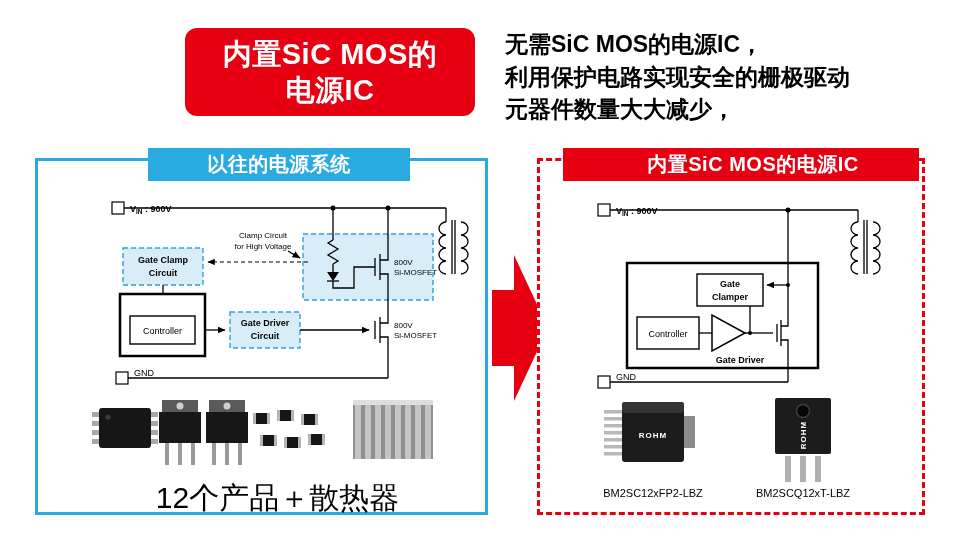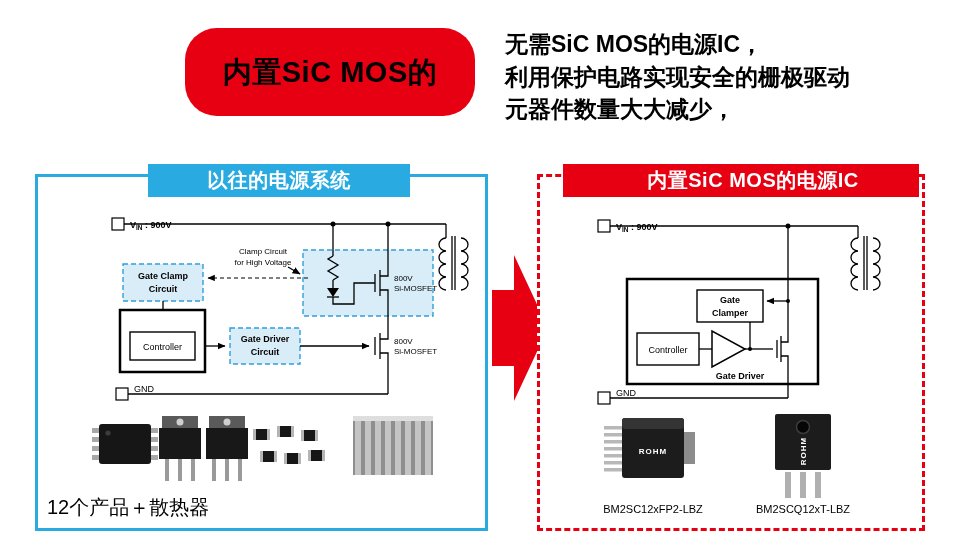--- a/index.html
+++ b/index.html
@@ -5,38 +5,38 @@
   html,body { margin:0; padding:0; background:#fff; }
   .canvas {
     position:relative; width:960px; height:540px; background:#fff;
     font-family:"Liberation Sans","DejaVu Sans",sans-serif; overflow:hidden; color:#000;
   }
   .abs { position:absolute; }
 
   
   .badge {
     left:185px; top:28px; width:290px; height:88px; background:#e60012;
-    border-radius:32px; color:#000000; font-weight:bold; font-size:29px;
+    border-radius:12px; color:#ffffff; font-weight:bold; font-size:29px;
     display:flex; flex-direction:column; align-items:center; justify-content:center;
     line-height:1.25; letter-spacing:0.5px;
   }
   .desc { left:505px; top:28px; font-size:23px; font-weight:bold; line-height:1.42; }
 
   
-  .panel { box-sizing:border-box; background:#fff;margin-top:16px; }
+  .panel { box-sizing:border-box; background:#fff; }
   .panel-left  { left:35px;  top:158px; width:453px; height:357px; border:3px solid #29abe2; }
   .panel-right { left:537px; top:158px; width:388px; height:357px; border:3px dashed #e60012; }
   .panel-tab {
     position:absolute; height:33px; display:flex; align-items:center; justify-content:center;
     color:#fff; font-size:20px; font-weight:bold; z-index:3; letter-spacing:0.5px;
   }
   .tab-blue { left:110px; top:-13px; width:262px; background:#29abe2; }
   .tab-red  { left:23px;  top:-13px; width:332px; background:#e60012;padding-left:24px; }
 
-  .caption { position:absolute; left:9px; top:317px; width:100%; font-size:20px; }
+  .caption { position:absolute; left:16px; top:317px; width:100%; text-align:center; font-size:30px; }
 
   
   svg { display:block; }
   .wire  { stroke:#000; stroke-width:1.3; fill:none; }
   .wired { stroke:#000; stroke-width:1.2; fill:none; stroke-dasharray:4 3; }
   .thick { stroke:#000; stroke-width:2.5; fill:none; }
   .boxln { fill:#fff; stroke:#000; stroke-width:1.4; }
   .term  { fill:#fff; stroke:#000; stroke-width:1.2; }
   .shade { fill:#d9edf8; stroke:#2f9fd8; stroke-width:1.4; stroke-dasharray:5 3; }
   .dot   { fill:#000; }
@@ -46,20 +46,21 @@
   .t11 { font-size:11px; fill:#000; }
   .brand { font-size:8px; fill:#fff; font-weight:bold; letter-spacing:1px; }
 </style>
 </head>
 <body>
 
 <div class="canvas">
 
   <div class="abs badge">
     <div>内置SiC MOS的</div>
+    <div>电源IC</div>
   </div>
 
   <div class="abs desc">
     <div>无需SiC MOS的电源IC，</div>
     <div>利用保护电路实现安全的栅极驱动</div>
     <div>元器件数量大大减少，</div>
   </div>
 
   <div class="abs panel panel-left">
     <div class="panel-tab tab-blue">以往的电源系统</div>

